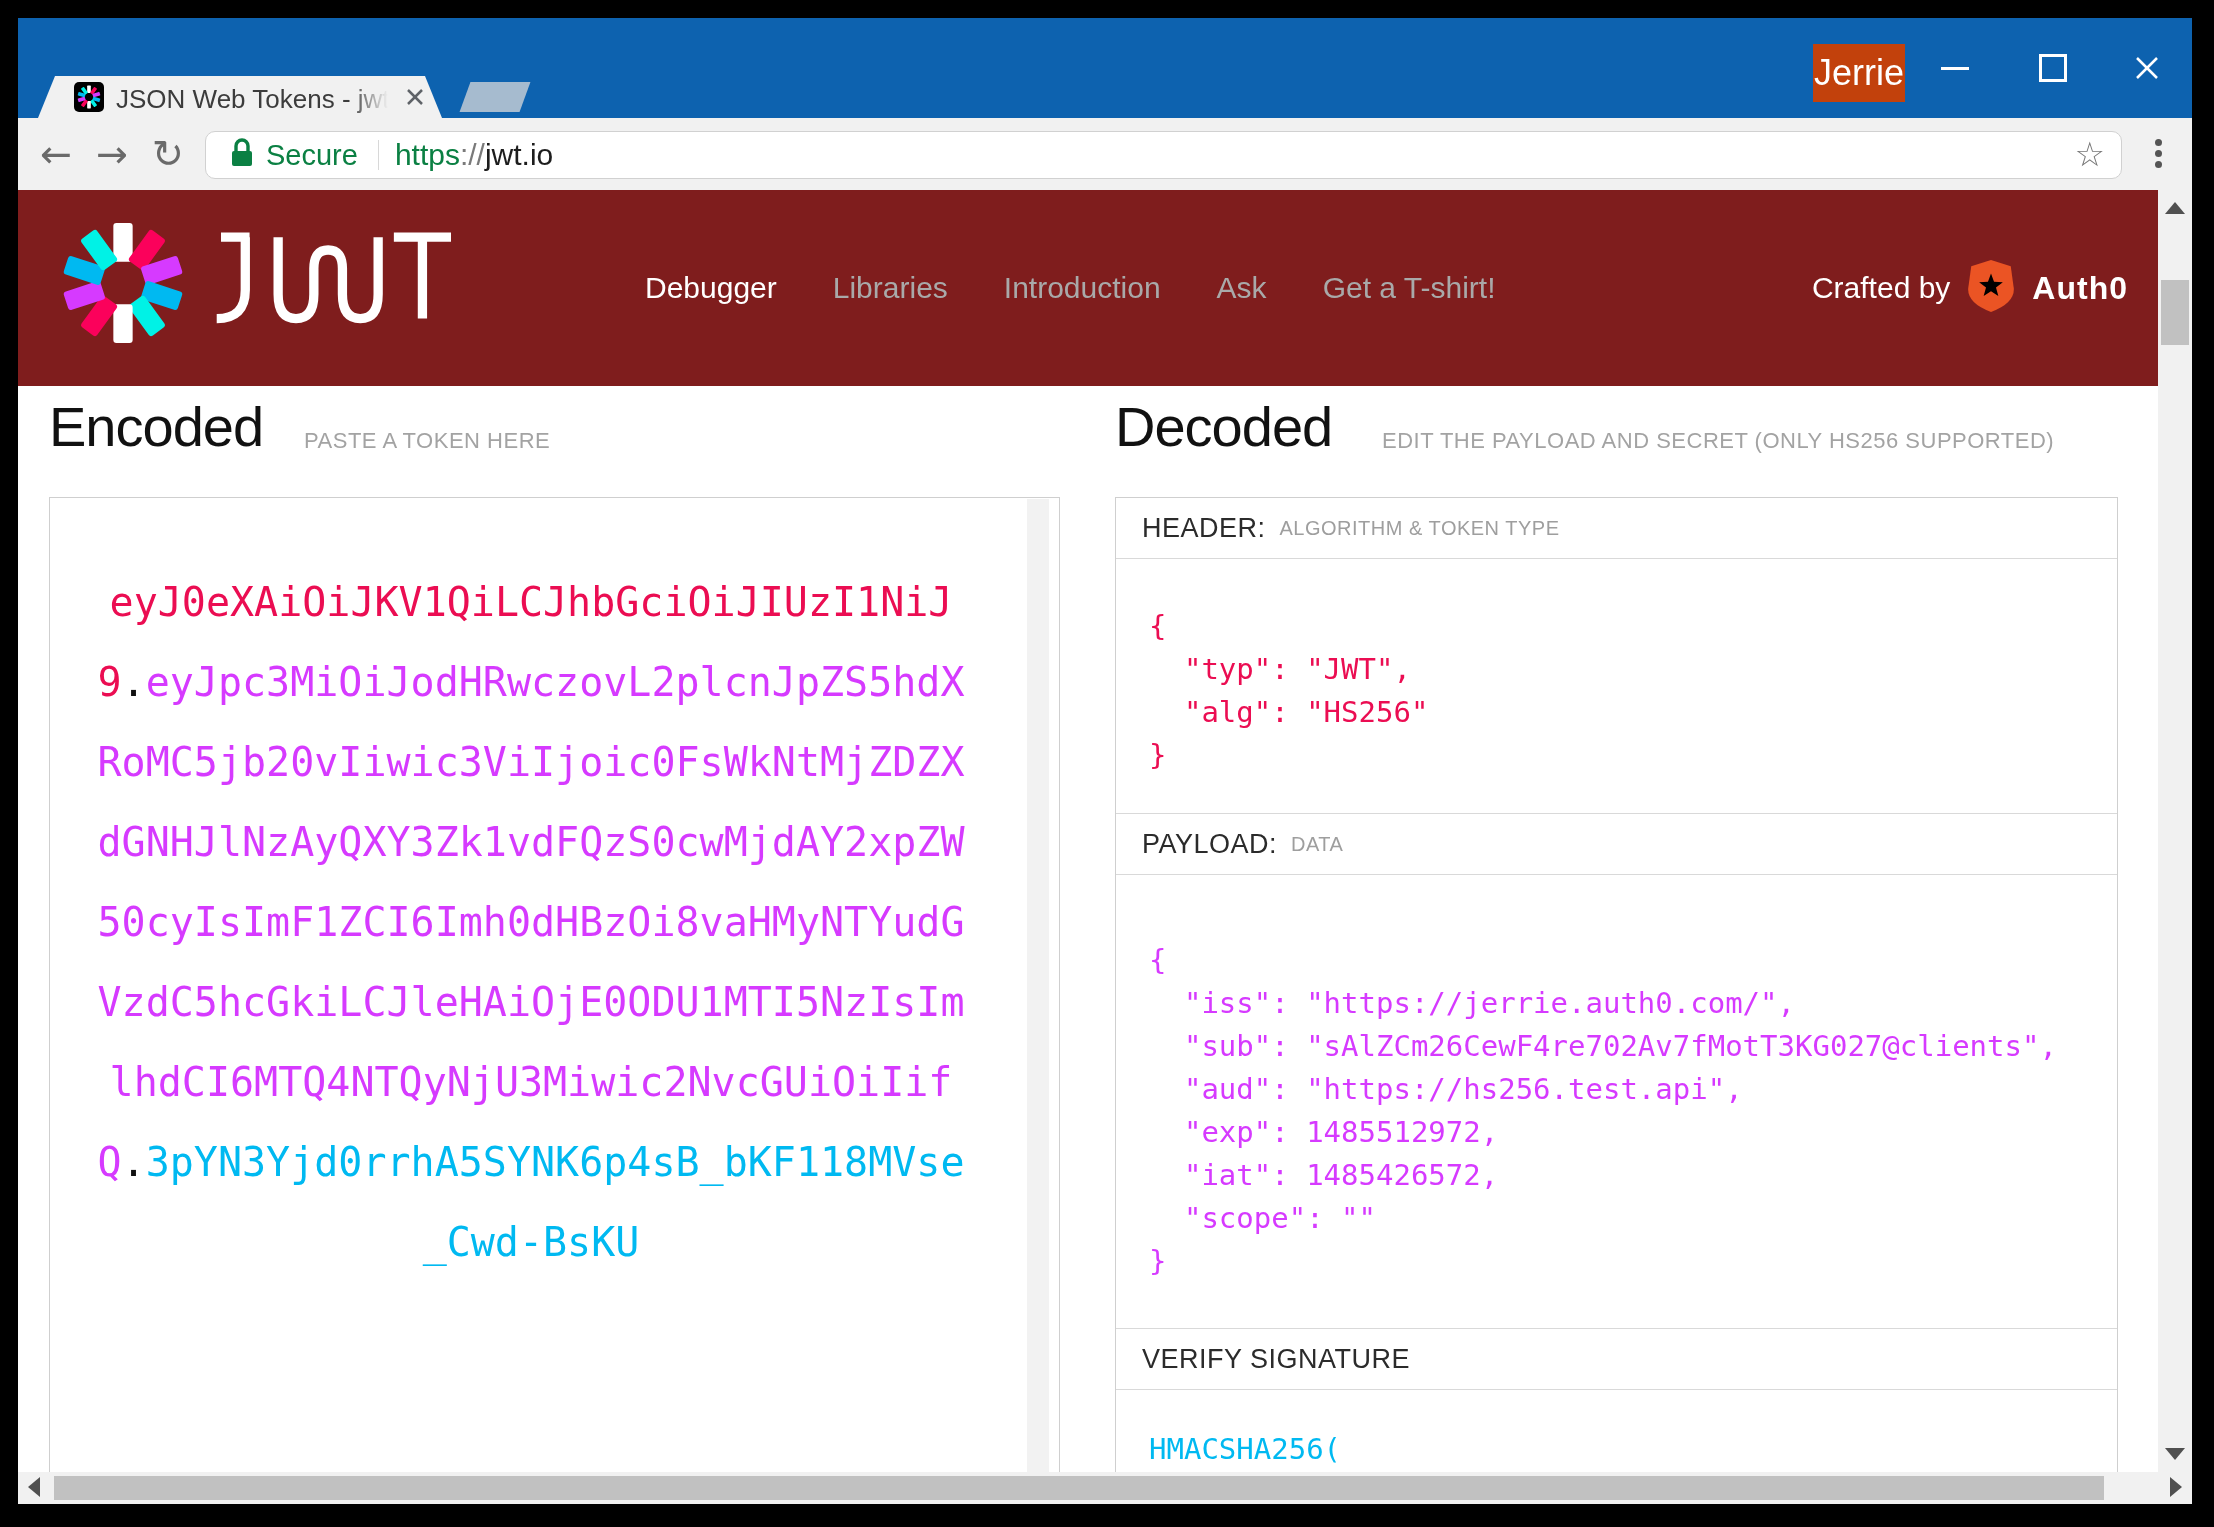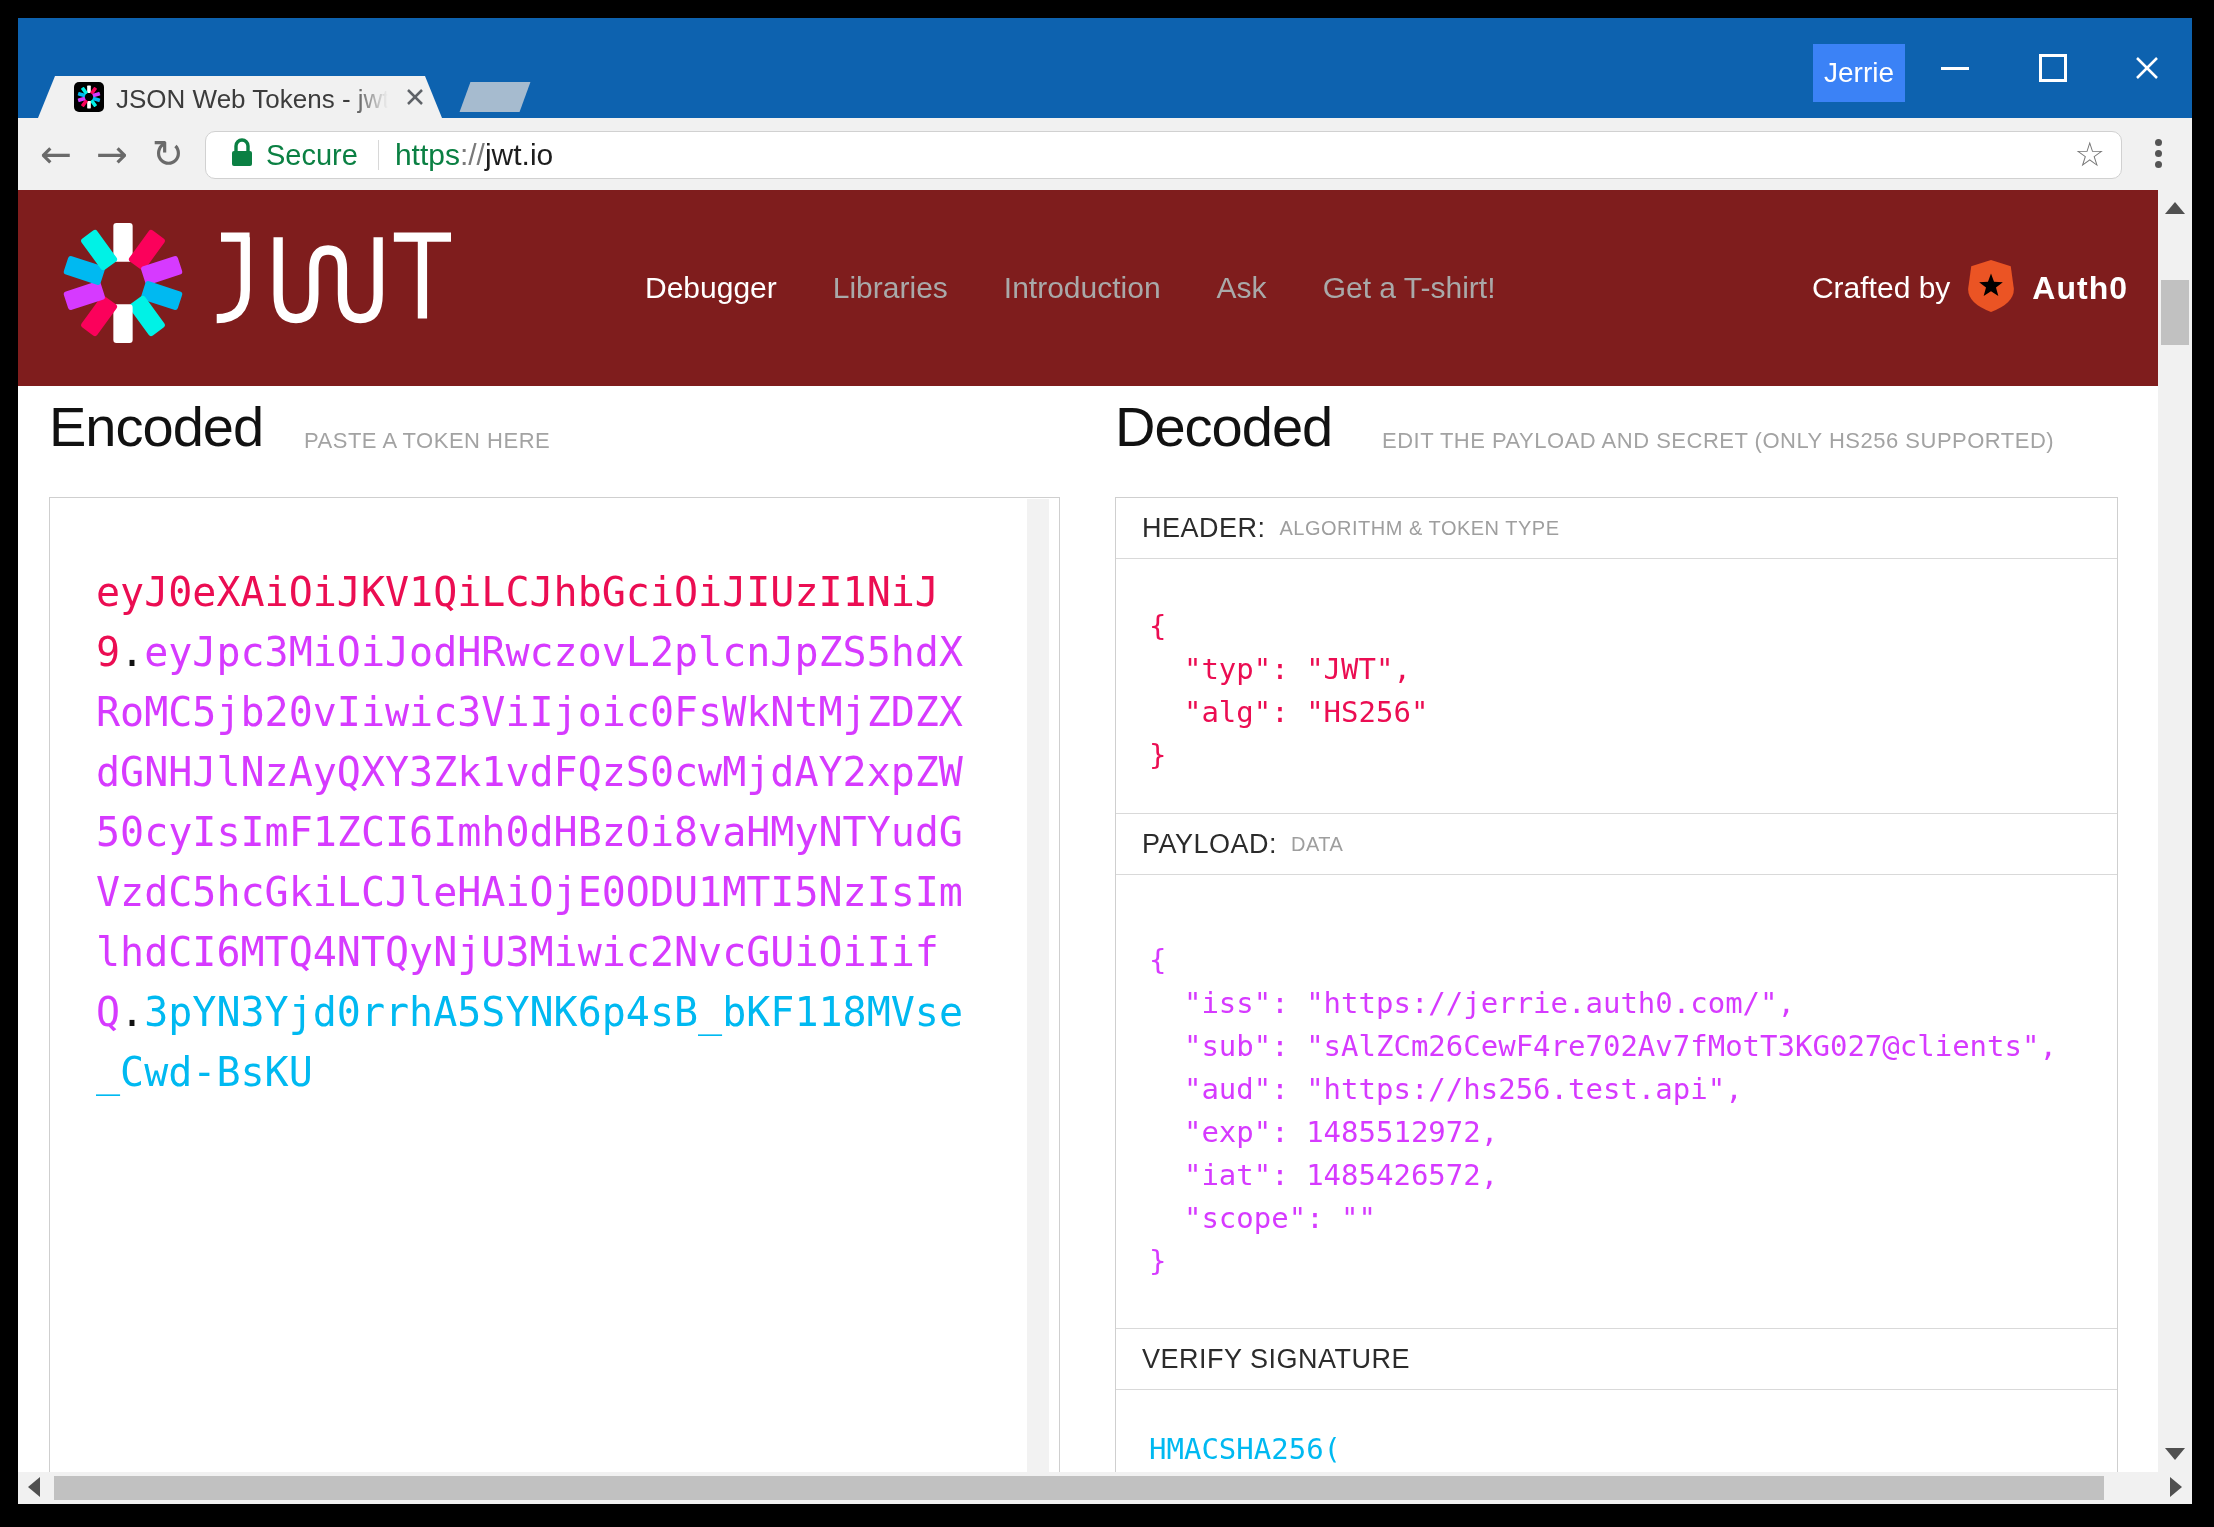--- a/index.html
+++ b/index.html
@@ -13,22 +13,22 @@
        clip-path:polygon(0 100%,17px 0,calc(100% - 17px) 0,100% 100%);}
   .tab-favicon{position:absolute;left:36px;top:6px;width:30px;height:30px;background:#000;border-radius:5px;}
   .tab-favicon svg{position:absolute;left:3px;top:3px;}
   .tab-title{position:absolute;left:78px;top:8px;width:272px;height:30px;font-size:26px;color:#3c3c3c;
        white-space:nowrap;overflow:hidden;
        -webkit-mask-image:linear-gradient(90deg,#000 86%,transparent);
        mask-image:linear-gradient(90deg,#000 86%,transparent);}
   .tab-close{position:absolute;right:16px;top:10px;width:22px;height:22px;}
   .newtab-btn{position:absolute;left:447px;top:64px;width:60px;height:30px;background:#a6bbcf;
        transform:skewX(-20deg);}
-  .profile-chip{position:absolute;left:1795px;top:26px;width:92px;height:58px;background:#3b82f6;
-       color:#fff;font-size:28px;display:flex;align-items:center;justify-content:center;}
+  .profile-chip{position:absolute;left:1795px;top:26px;width:92px;height:58px;background:#c2410c;
+       color:#fff;font-size:36px;display:flex;align-items:center;justify-content:center;}
   .winctl{position:absolute;top:0;height:100px;width:70px;display:flex;align-items:center;justify-content:center;}
   .ctl-min{left:1902px;}
   .ctl-min .bar{width:28px;height:3px;background:#fff;}
   .ctl-max{left:2000px;}
   .ctl-max .box{width:22px;height:22px;border:3px solid #fff;}
   .ctl-close{left:2094px;}
 
   
   .toolbar{position:absolute;left:0;top:100px;width:2174px;height:72px;background:#f1f1f1;
        border-bottom:1px solid #d6d6d6;}
@@ -61,22 +61,22 @@
   
   .content{position:absolute;left:0;top:368px;width:2140px;height:1086px;background:#fff;overflow:hidden;}
   .panel-title{position:absolute;top:8px;font-size:56px;color:#111;letter-spacing:-1px;}
   .panel-sub{position:absolute;top:42px;font-size:22px;color:#a3a3a3;letter-spacing:.5px;}
   .enc-title{left:31px;}  .enc-sub{left:286px;}
   .dec-title{left:1097px;} .dec-sub{left:1364px;}
 
   .enc-box{position:absolute;left:31px;top:111px;width:1009px;height:1000px;border:1px solid #cfcfcf;background:#fff;}
   .enc-scrollstrip{position:absolute;right:10px;top:1px;width:22px;height:99%;background:#f2f2f2;}
   .token{position:absolute;left:46px;top:64px;width:870px;
-       font-family:"DejaVu Sans Mono",monospace;font-size:40px;line-height:60px;
-       word-break:break-all;overflow-wrap:break-word;}
+       font-family:"DejaVu Sans Mono",monospace;font-size:40px;line-height:80px;
+       word-break:break-all;overflow-wrap:break-word;text-align:center;}
   .tok-h{color:#eb0d52;} .tok-dot{color:#111;} .tok-p{color:#d63aff;} .tok-s{color:#00b9f1;}
 
   .dec-box{position:absolute;left:1097px;top:111px;width:1001px;height:1000px;border:1px solid #cfcfcf;background:#fff;}
   .sec-row{position:absolute;left:0;width:100%;height:61px;border-bottom:1px solid #d9d9d9;
        display:flex;align-items:center;padding-left:26px;box-sizing:border-box;}
   .sec-label{font-size:27px;color:#2b2b2b;letter-spacing:.5px;}
   .sec-sublabel{font-size:20px;color:#9e9e9e;margin-left:14px;letter-spacing:.5px;}
   .row-header{top:0;}
   .row-payload{top:315px;border-top:1px solid #d9d9d9;height:62px;align-items:center;}
   .row-verify{top:830px;border-top:1px solid #d9d9d9;height:62px;}

